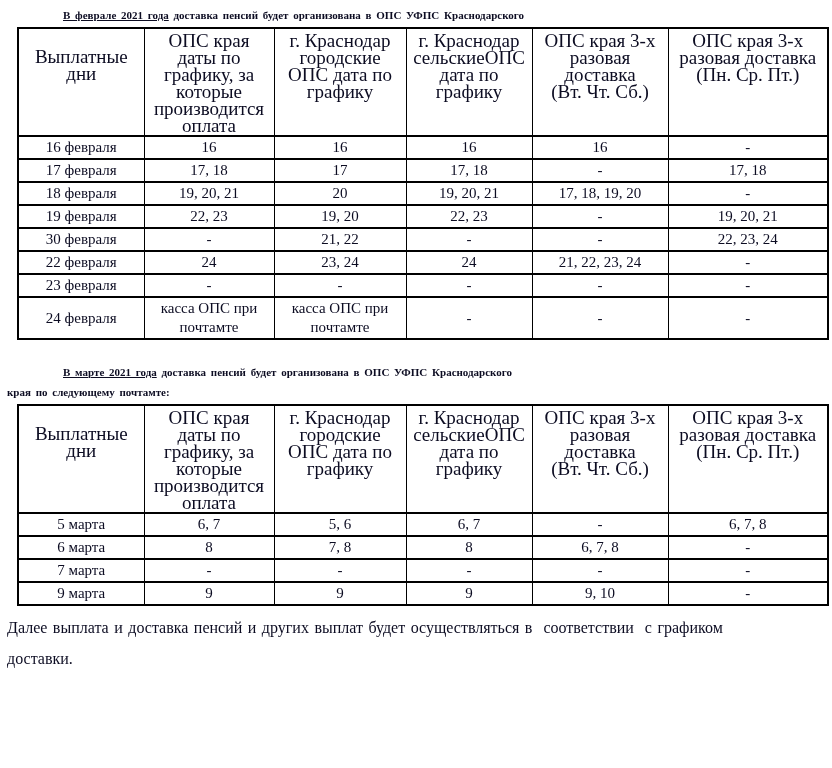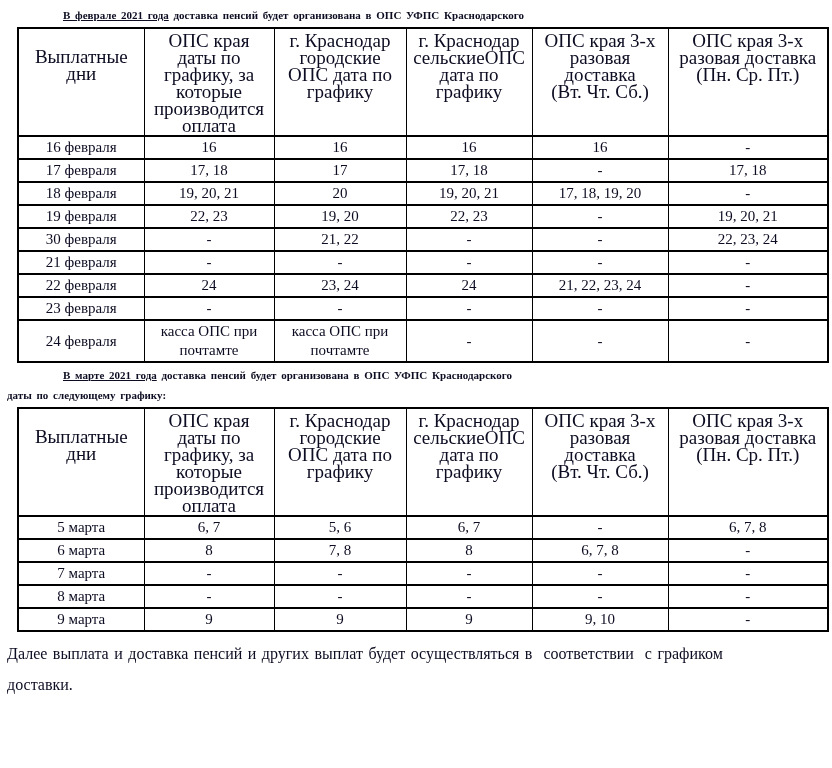--- a/index.html
+++ b/index.html
@@ -12,21 +12,21 @@
 
   .heading {
     font-weight: bold;
     font-size: 11px;
     line-height: 20px;
     margin: 0 0 2px 0;
     text-indent: 56px;
     word-spacing: 2px;
   }
   .heading .u { text-decoration: underline; }
-  .heading.second { margin-top: 2px; font-family: Liberation Serif, serif; }
+  .heading.second { margin-top: 22px; font-family: Liberation Serif, serif; }
 
   table.schedule {
     border-collapse: collapse;
     table-layout: fixed;
     width: 810px;
     margin-left: 10px;
     border: 2px solid #000;
   }
   .schedule th, .schedule td {
     border: 1px solid #000;
@@ -142,28 +142,20 @@
         </tr>
         <tr>
           <td>30 февраля</td>
           <td>-</td>
           <td>21, 22</td>
           <td>-</td>
           <td>-</td>
           <td>22, 23, 24</td>
         </tr>
         <tr>
-          <td>21 февраля</td>
-          <td>-</td>
-          <td>-</td>
-          <td>-</td>
-          <td>-</td>
-          <td>-</td>
-        </tr>
-        <tr>
           <td>22 февраля</td>
           <td>24</td>
           <td>23, 24</td>
           <td>24</td>
           <td>21, 22, 23, 24</td>
           <td>-</td>
         </tr>
         <tr>
           <td>23 февраля</td>
           <td>-</td>
@@ -181,21 +173,21 @@
           <td>-</td>
           <td>-</td>
           <td>-</td>
         </tr>
       </tbody>
   </table>
 
   <p class="heading second">
     <span class="u">В марте 2021 года</span>
     <span>доставка пенсий будет организована в ОПС УФПС Краснодарского</span><br>
-    <span>даты по следующему графику:</span>
+    <span>края по следующему почтамте:</span>
   </p>
 
   <table class="schedule">
     <colgroup>
       <col style="width:126px">
         <col style="width:130px">
         <col style="width:132px">
       <col style="width:126px">
         <col style="width:136px">
         <col style="width:160px">
@@ -246,28 +238,20 @@
         </tr>
         <tr>
           <td>7 марта</td>
           <td>-</td>
           <td>-</td>
           <td>-</td>
           <td>-</td>
           <td>-</td>
         </tr>
         <tr>
-          <td>8 марта</td>
-          <td>-</td>
-          <td>-</td>
-          <td>-</td>
-          <td>-</td>
-          <td>-</td>
-        </tr>
-        <tr>
           <td>9 марта</td>
           <td>9</td>
           <td>9</td>
           <td>9</td>
           <td>9, 10</td>
           <td>-</td>
         </tr>
       </tbody>
   </table>
 

